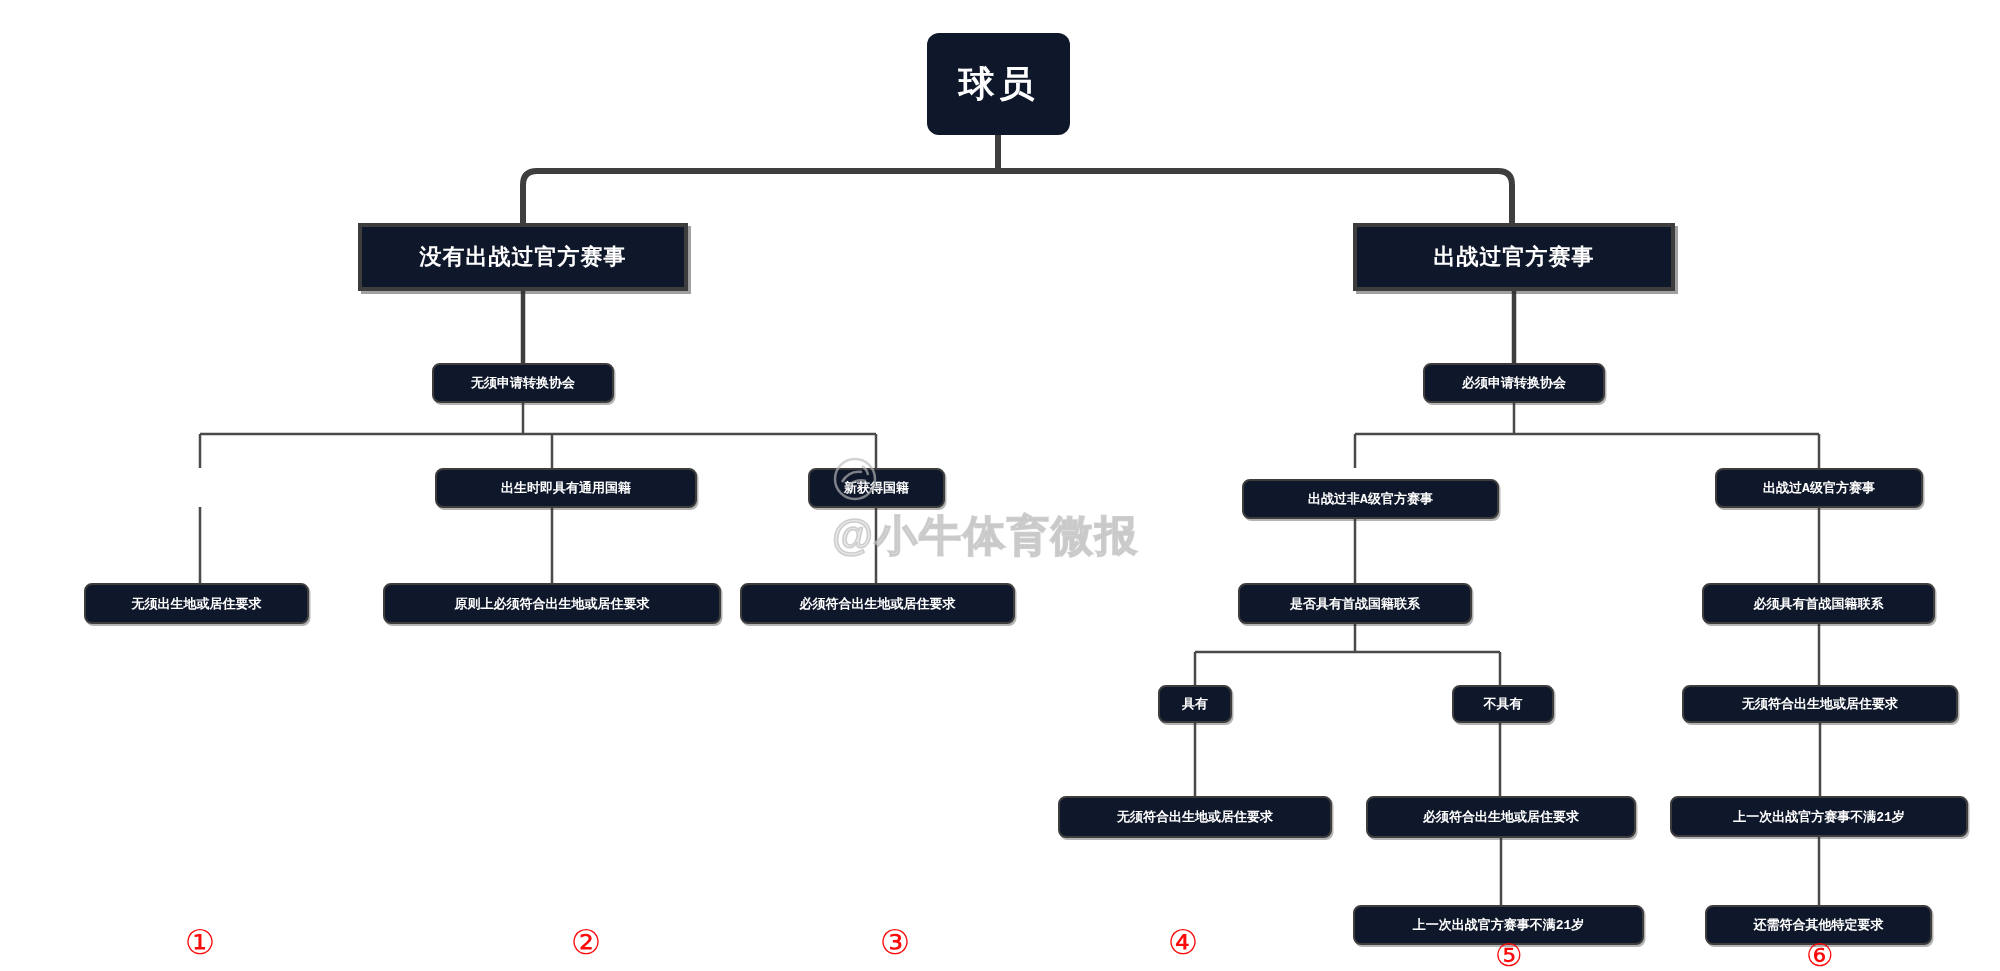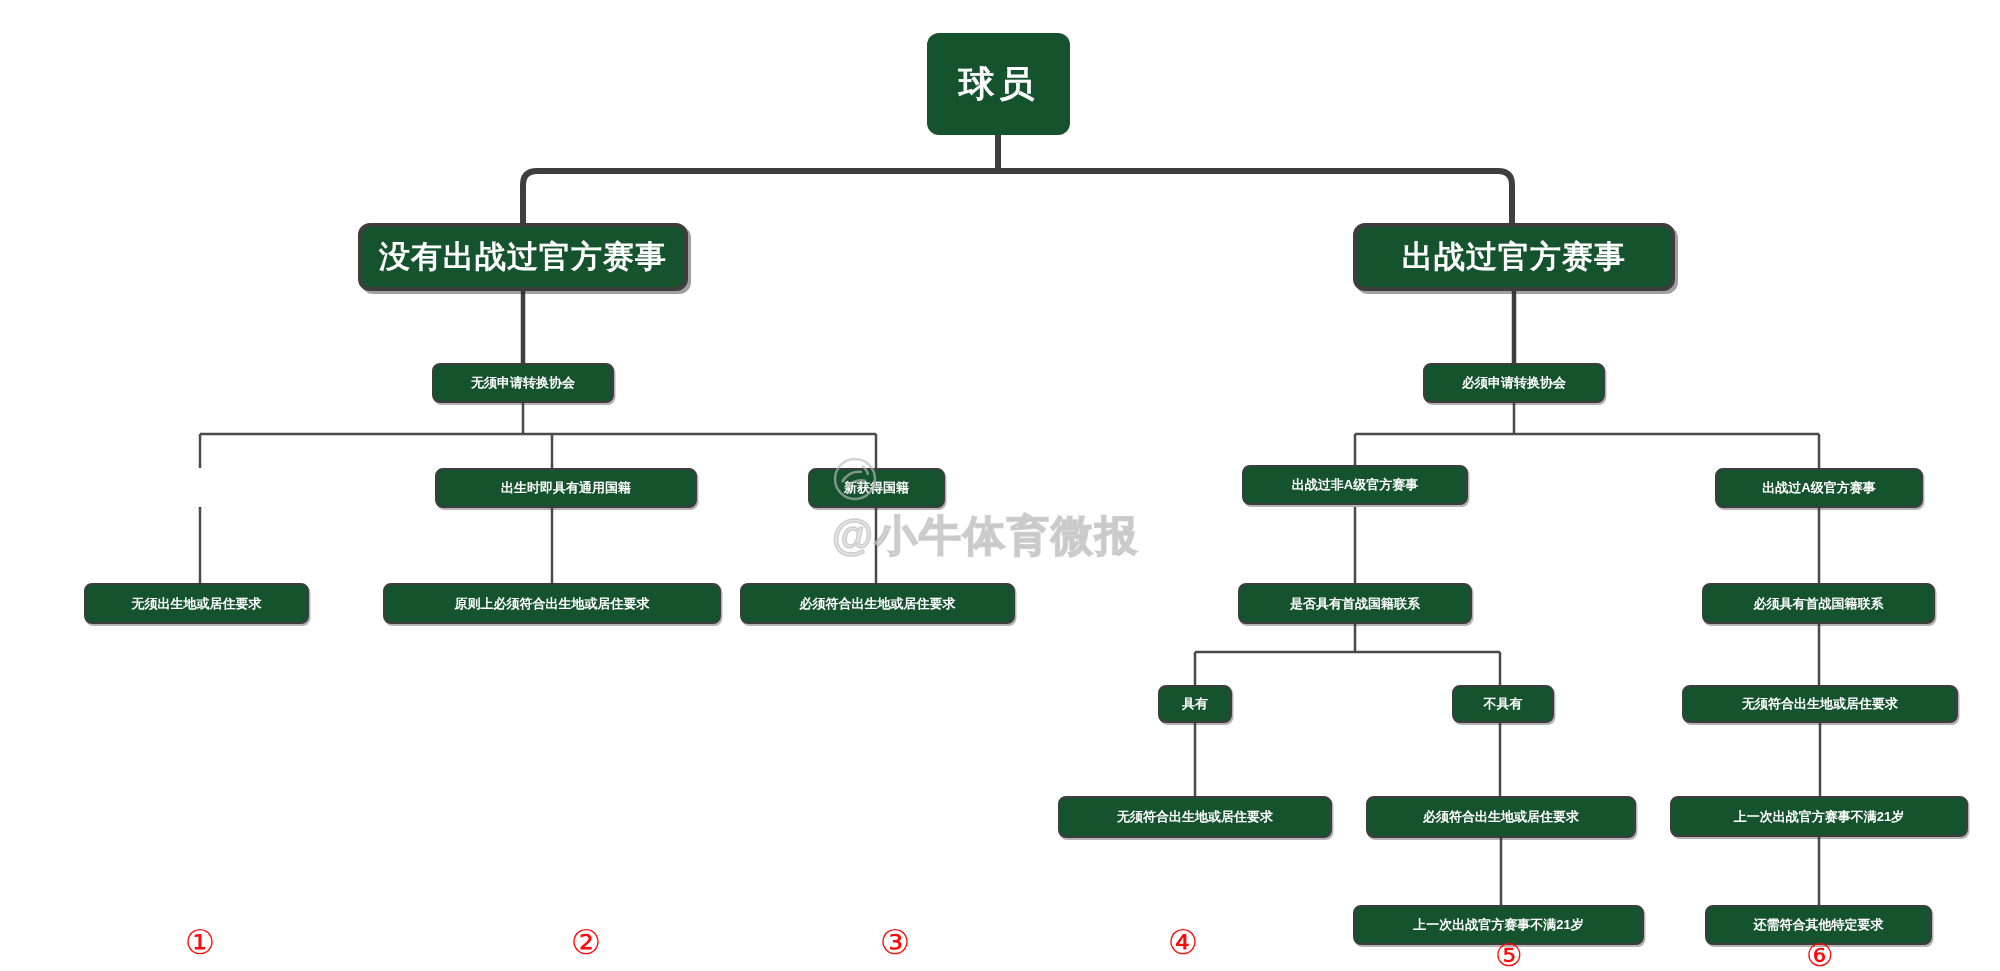--- a/index.html
+++ b/index.html
@@ -3,32 +3,33 @@
 <meta charset="utf-8">
 <style>
   html,body{margin:0;padding:0;background:#ffffff;}
   #stage{
     position:relative;width:2000px;height:971px;background:#ffffff;overflow:hidden;
     font-family:"Liberation Sans","DejaVu Sans",sans-serif;
   }
   #connectors{position:absolute;left:0;top:0;pointer-events:none;}
   .node{
     position:absolute;box-sizing:border-box;
-    background:#14532d;border:2px solid #3D3D3D;border-radius:8px;
+    background:#0f172a;border:2px solid #3D3D3D;border-radius:8px;
     color:#ffffff;font-weight:bold;
     display:flex;align-items:center;justify-content:center;
     white-space:nowrap;
     box-shadow:1.5px 2px 0 rgba(40,40,40,0.35);
+    font-family:Liberation Mono, monospace;
   }
   .node.root{
     border:none;border-radius:12px;font-size:36px;letter-spacing:4px;
     box-shadow:none;
   }
   .node.hdr{
-    font-size:31px;border-width:4px;border-radius:12px;letter-spacing:1px;
+    font-size:22px;border-width:4px;border-radius:0;letter-spacing:1px;
     box-shadow:3px 3px 0 rgba(45,45,45,0.45);
   }
   .node.sm{font-size:13px;border-radius:8px;}
   .marker{
     position:absolute;color:#FB0B0B;font-size:34px;line-height:1;
     font-family:"DejaVu Sans",sans-serif;transform:translateX(-50%);
   }
   .watermark{
     position:absolute;left:832px;top:456px;display:flex;align-items:flex-start;gap:6px;
     pointer-events:none;
@@ -76,21 +77,21 @@
   <div class="node root" style="left:927px;top:33px;width:143px;height:102px">球员</div>
 
   <div class="node hdr" style="left:358px;top:223px;width:330px;height:68px">没有出战过官方赛事</div>
   <div class="node hdr" style="left:1353px;top:223px;width:322px;height:68px">出战过官方赛事</div>
 
   <div class="node sm" style="left:432px;top:363px;width:182px;height:40px">无须申请转换协会</div>
   <div class="node sm" style="left:1423px;top:363px;width:182px;height:40px">必须申请转换协会</div>
 
   <div class="node sm" style="left:435px;top:468px;width:262px;height:40px">出生时即具有通用国籍</div>
   <div class="node sm" style="left:808px;top:468px;width:137px;height:40px">新获得国籍</div>
-  <div class="node sm" style="left:1242px;top:465px;width:226px;height:40px">出战过非A级官方赛事</div>
+  <div class="node sm" style="left:1242px;top:479px;width:257px;height:40px">出战过非A级官方赛事</div>
   <div class="node sm" style="left:1715px;top:468px;width:208px;height:40px">出战过A级官方赛事</div>
 
   <div class="node sm" style="left:383px;top:583px;width:338px;height:41px">原则上必须符合出生地或居住要求</div>
   <div class="node sm" style="left:84px;top:583px;width:225px;height:41px">无须出生地或居住要求</div>
   <div class="node sm" style="left:740px;top:583px;width:275px;height:41px">必须符合出生地或居住要求</div>
   <div class="node sm" style="left:1238px;top:583px;width:234px;height:41px">是否具有首战国籍联系</div>
   <div class="node sm" style="left:1702px;top:583px;width:233px;height:41px">必须具有首战国籍联系</div>
 
   <div class="node sm" style="left:1158px;top:685px;width:74px;height:38px">具有</div>
   <div class="node sm" style="left:1452px;top:685px;width:102px;height:38px">不具有</div>

